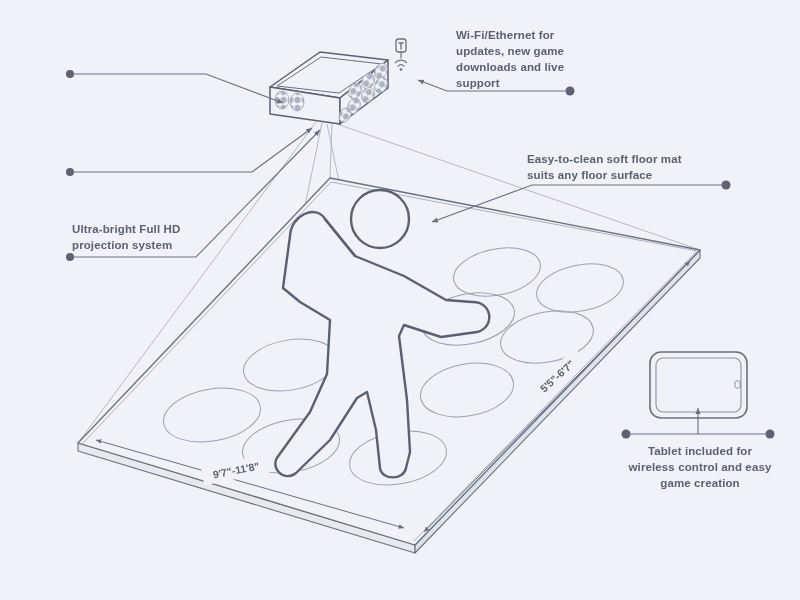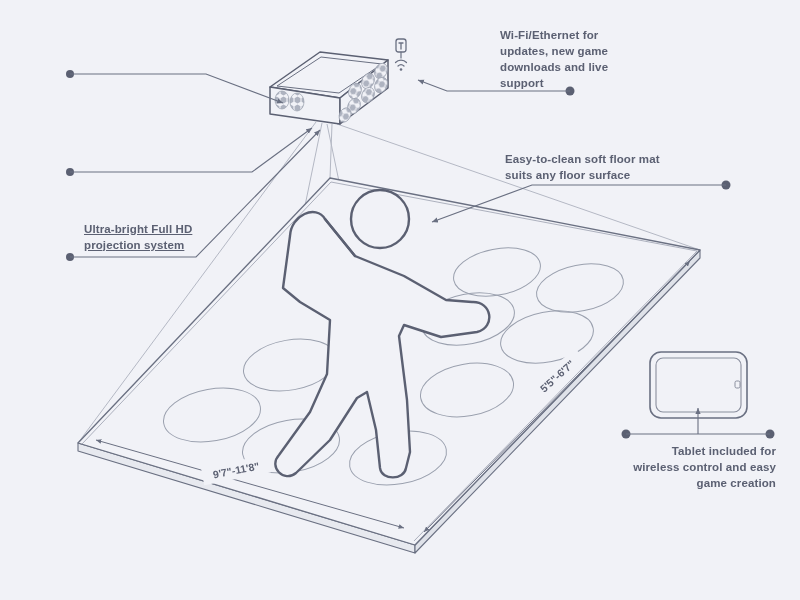--- a/index.html
+++ b/index.html
@@ -29,21 +29,21 @@
   }
   .callout {
     position: absolute;
     color: #5b6072;
     font-size: 11.5px;
     font-weight: bold;
     line-height: 1.38;
     letter-spacing: 0.01em;
     white-space: pre-line;
   }
-  .callout.center-align { text-align: right; }
+  .callout.center-align { text-align: center; }
 </style>
 </head>
 <body>
 
 <div id="stage">
 
   <svg class="layer" viewBox="0 0 800 600">
     <defs>
       <marker id="arrowEnd" viewBox="0 0 10 10" refX="9" refY="5" markerWidth="6" markerHeight="6" orient="auto-start-reverse">
         <path d="M0,1 L9,5 L0,9 z" fill="#6a7082"></path>
@@ -206,28 +206,28 @@
       </g>
       <g transform="translate(557,376) rotate(-42)">
         <rect x="-32" y="-9" width="64" height="18" fill="#f1f2f7"></rect>
         <text x="0" y="4" text-anchor="middle" font-family="Liberation Sans, sans-serif" font-size="10.5" font-weight="bold" fill="#5b6072">5'5"-6'7"</text>
       </g>
     </g>
   </svg>
 
 
 
-  <div class="callout" style="left:84px; top:222px;text-decoration:underline;">Ultra-bright Full HD
+  <div class="callout" style="left:72px; top:222px;">Ultra-bright Full HD
 projection system</div>
 
-  <div class="callout" style="left:456px; top:28px;margin-left:44px;">Wi-Fi/Ethernet for
+  <div class="callout" style="left:456px; top:28px;">Wi-Fi/Ethernet for
 updates, new game
 downloads and live
 support</div>
 
-  <div class="callout" style="left:505px; top:152px;">Easy-to-clean soft floor mat
+  <div class="callout" style="left:527px; top:152px;">Easy-to-clean soft floor mat
 suits any floor surface</div>
 
   <div class="callout center-align" style="left:624px; top:444px; width:152px;">Tablet included for
 wireless control and easy
 game creation</div>
 
 </div>
 
 </body></html>

